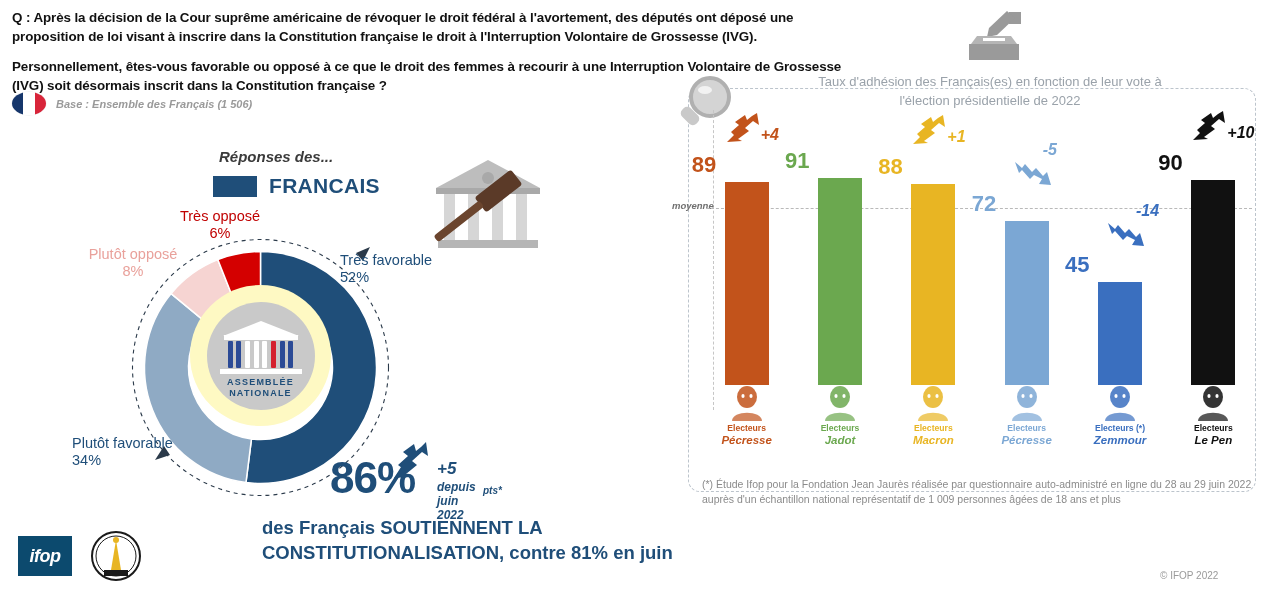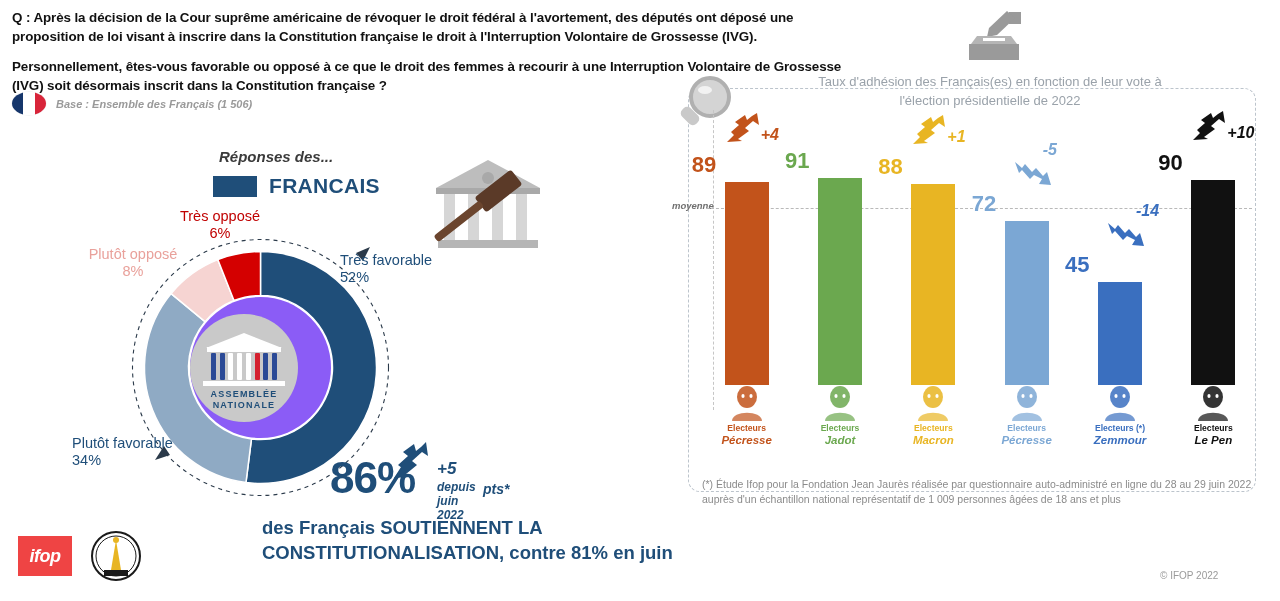--- a/index.html
+++ b/index.html
@@ -35,22 +35,22 @@
   #legend-title{position:absolute;left:219px;top:148px;font-size:15px;font-style:italic;
     font-weight:bold;color:#3a3a3a;}
   #legend-row{position:absolute;left:213px;top:174px;display:flex;align-items:center;gap:12px;}
   #legend-swatch{width:44px;height:21px;background:#1F4E79;}
   #legend-label{font-size:21px;font-weight:bold;color:#1F4E79;letter-spacing:.3px;}
 
   
   #donut-wrap{position:absolute;left:128px;top:235px;width:265px;height:265px;}
   #donut-svg{position:absolute;left:0;top:0;}
   #donut-center-logo{
-    position:absolute;left:62px;top:62px;width:141px;height:141px;border-radius:50%;
-    background:#8b5cf6;display:flex;align-items:center;justify-content:flex-start;
+    position:absolute;left:62px;top:50px;width:141px;height:141px;border-radius:50%;
+    background:#fef9c3;display:flex;align-items:center;justify-content:center;
   }
   #an-logo{width:108px;height:108px;border-radius:50%;background:#c9c9c9;
     position:relative;overflow:hidden;}
   #an-logo .roof{position:absolute;left:50%;top:19px;transform:translateX(-50%);
     width:0;height:0;border-left:38px solid transparent;border-right:38px solid transparent;
     border-bottom:15px solid #ffffff;}
   #an-logo .lintel{position:absolute;left:50%;top:33px;transform:translateX(-50%);
     width:74px;height:5px;background:#ffffff;}
   #an-logo .cols{position:absolute;left:50%;top:39px;transform:translateX(-50%);
     width:66px;height:27px;display:flex;justify-content:space-between;}
@@ -69,27 +69,27 @@
   #label-plutot-oppose{left:78px;top:246px;font-size:14.5px;color:#E9A19B;text-align:center;width:110px;}
 
   
   #gavel-icon{position:absolute;left:428px;top:152px;width:120px;height:110px;}
 
   
   #kpi-wrap{position:absolute;left:330px;top:455px;}
   #kpi-arrow{position:absolute;left:60px;top:-17px;width:46px;height:46px;}
   #kpi-value{font-size:44px;font-weight:bold;color:#1F4E79;line-height:46px;letter-spacing:-1px;}
   #kpi-delta{position:absolute;left:107px;top:4px;font-size:17px;font-style:italic;font-weight:bold;color:#1F4E79;}
-  #kpi-delta small{font-size:14px;padding-left:46px;}
+  #kpi-delta small{font-size:10px;padding-left:46px;}
   #kpi-since{position:absolute;left:107px;top:25px;font-size:12px;font-style:italic;font-weight:bold;color:#1F4E79;}
   #kpi-sentence{position:absolute;left:262px;top:515px;width:520px;font-size:18.5px;
     font-weight:bold;color:#1F4E79;line-height:25px;}
 
   
-  #ifop-logo{position:absolute;left:18px;top:536px;width:54px;height:40px;background:#ef4444;
+  #ifop-logo{position:absolute;left:18px;top:536px;width:54px;height:40px;background:#0c4a6e;
     display:flex;align-items:center;justify-content:center;}
   #ifop-logo span{color:#fff;font-size:18px;font-style:italic;font-weight:bold;letter-spacing:-0.5px;}
   #partner-logo{position:absolute;left:90px;top:530px;width:52px;height:52px;}
 
   
   #right-panel{position:absolute;left:688px;top:88px;width:566px;height:402px;
     border:1.6px dashed #bcc4cc;border-radius:12px;background:#fff;}
   #panel-title{position:absolute;left:800px;top:72px;width:380px;text-align:center;
     font-size:13px;color:#9aa2aa;line-height:19px;}
   #ballot-icon{position:absolute;left:963px;top:8px;width:62px;height:58px;}

